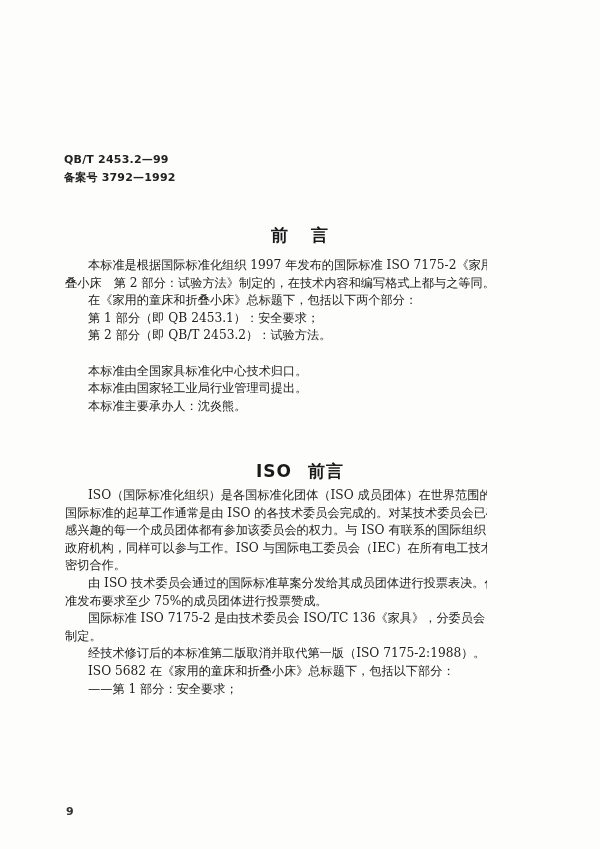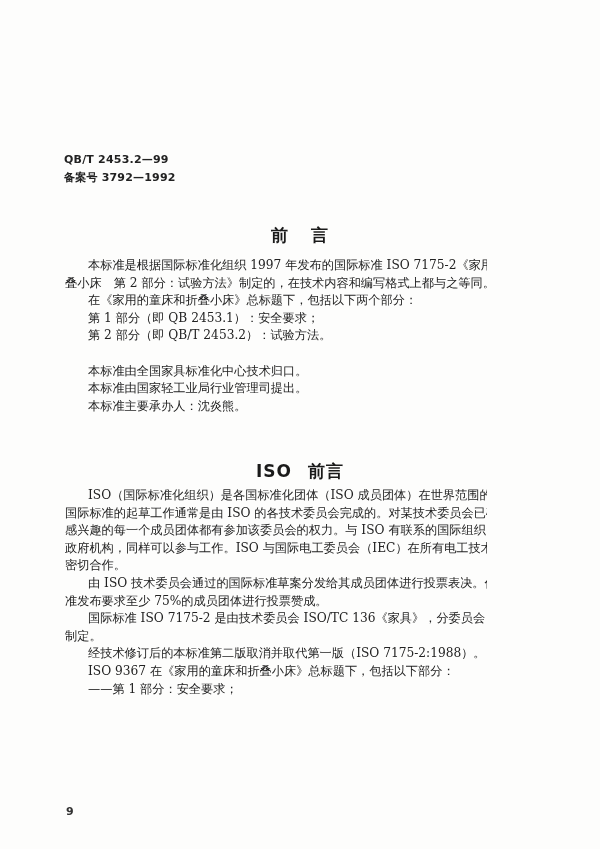--- a/index.html
+++ b/index.html
@@ -101,19 +101,19 @@
     <span class="line indent">ISO（国际标准化组织）是各国标准化团体（ISO 成员团体）在世界范围的联合组织。</span>
     <span class="line">国际标准的起草工作通常是由 ISO 的各技术委员会完成的。对某技术委员会已确定的项目</span>
     <span class="line">感兴趣的每一个成员团体都有参加该委员会的权力。与 ISO 有联系的国际组织、政府和非</span>
     <span class="line">政府机构，同样可以参与工作。ISO 与国际电工委员会（IEC）在所有电工技术标准化领域</span>
     <span class="line">密切合作。</span>
     <span class="line indent">由 ISO 技术委员会通过的国际标准草案分发给其成员团体进行投票表决。作为国际标</span>
     <span class="line">准发布要求至少 75%的成员团体进行投票赞成。</span>
     <span class="line indent">国际标准 ISO 7175-2 是由技术委员会 ISO/TC 136《家具》，分委员会 SC 5《家庭家具》</span>
     <span class="line">制定。</span>
     <span class="line indent">经技术修订后的本标准第二版取消并取代第一版（ISO 7175-2:1988）。</span>
-    <span class="line indent">ISO 9367 在《家用的童床和折叠小床》总标题下，包括以下部分：</span>
+    <span class="line indent">ISO 5682 在《家用的童床和折叠小床》总标题下，包括以下部分：</span>
     <span class="line indent">——第 1 部分：安全要求；</span>
   </div>
 
   <div class="page-number">9</div>
 
 </div>
 
 </body></html>

